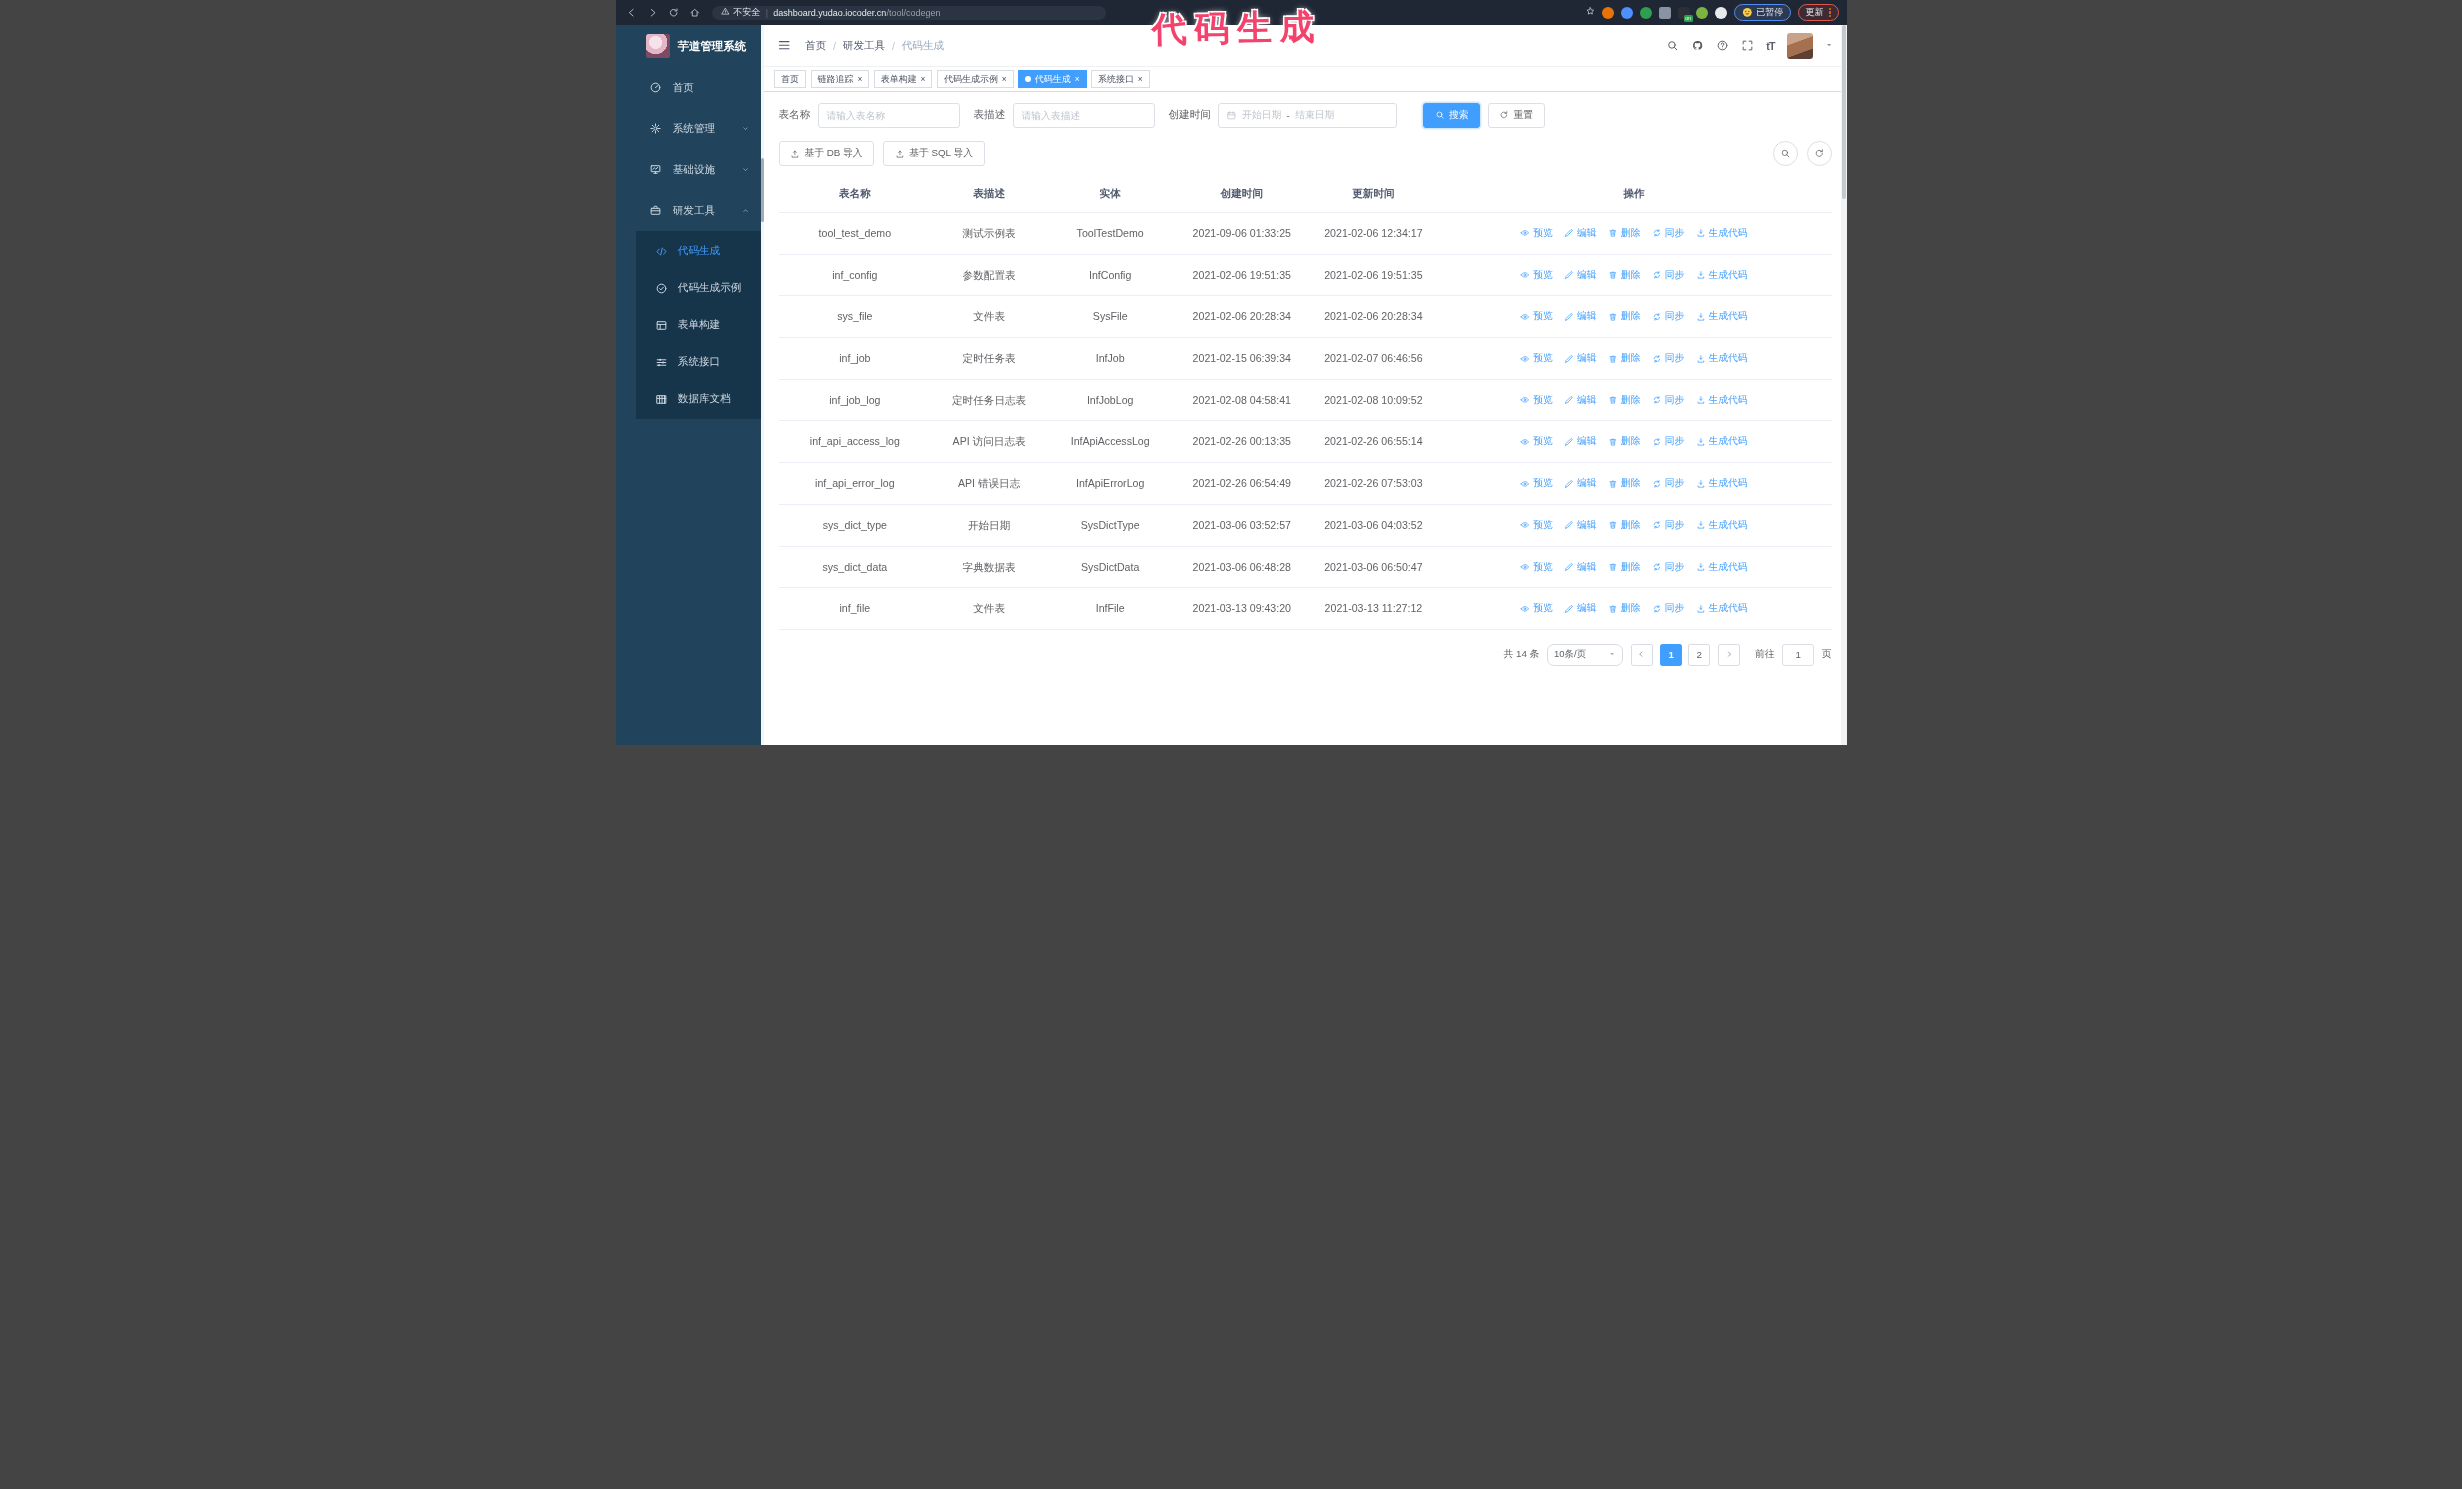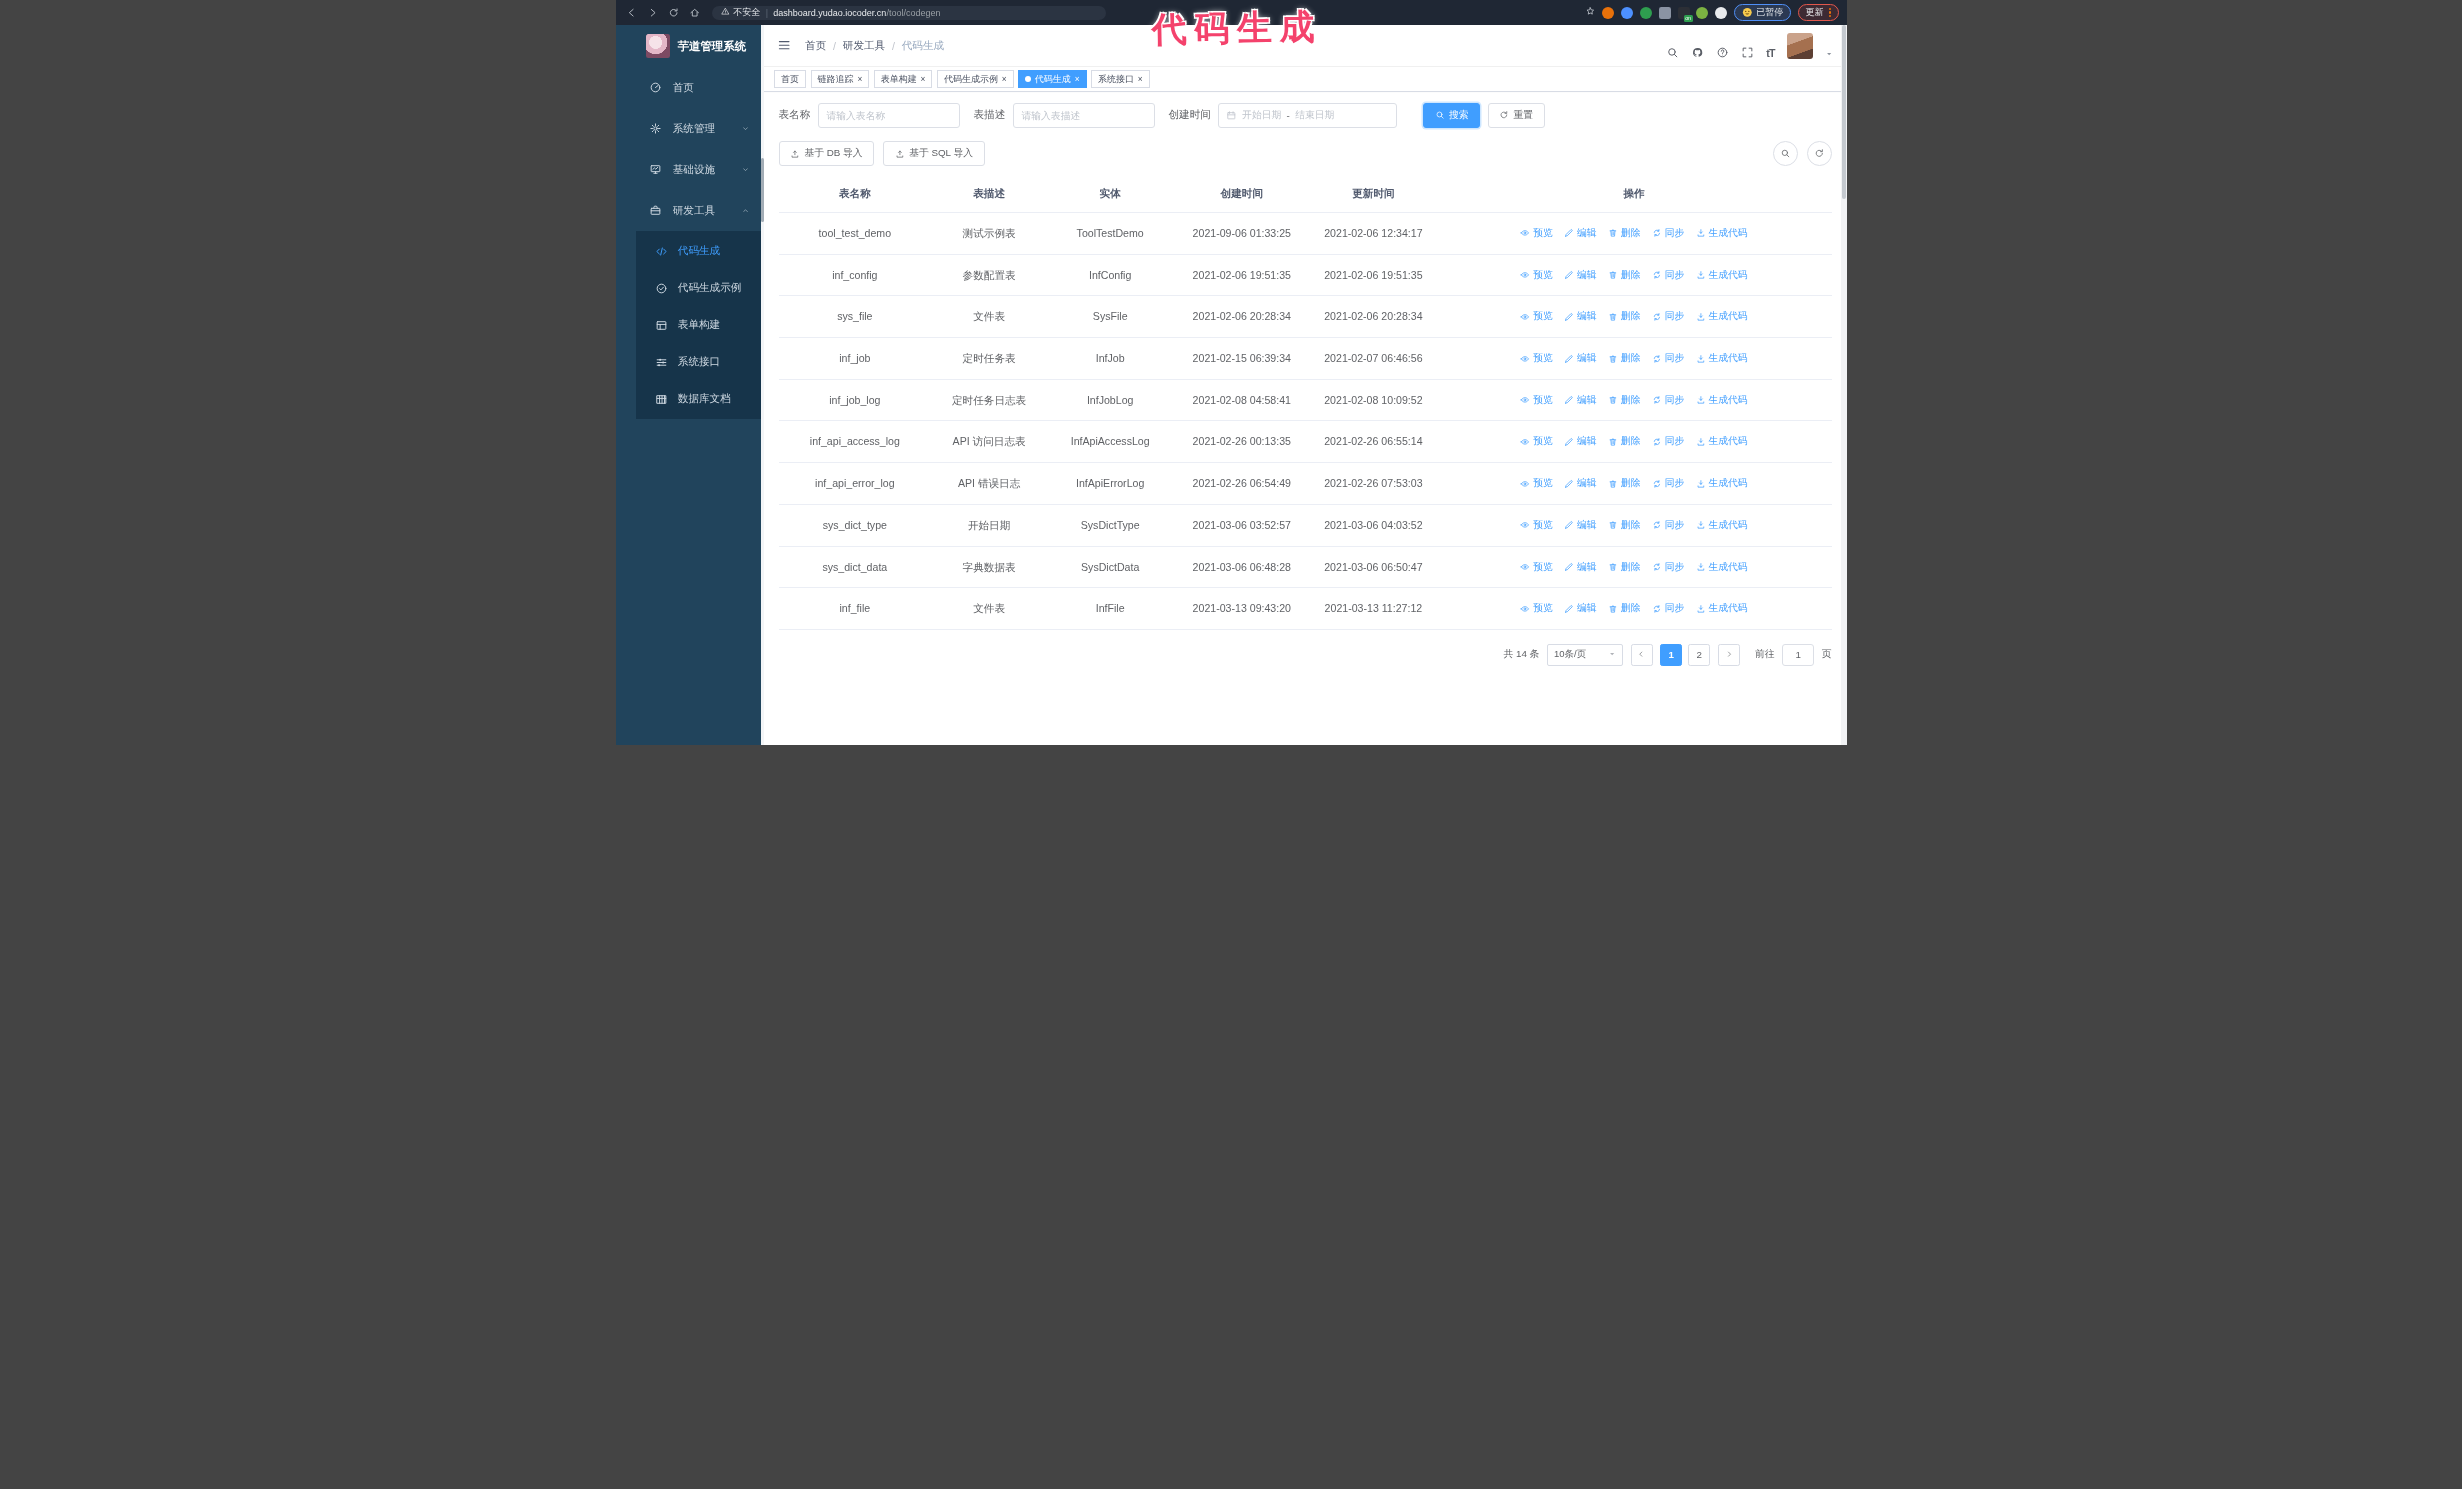--- a/index.html
+++ b/index.html
@@ -50,21 +50,21 @@
 
   
   .main { flex:1 1 auto; display:flex; flex-direction:column; min-width:0; position:relative; background:#fff; }
 
   .topbar { height:42px; display:flex; align-items:center; padding:0 13.6px; border-bottom:0.8px solid #f0f0f0; }
   .fold { color:#515a6e; cursor:pointer; display:flex; }
   .fold svg { width:14.4px; height:14.4px; }
   .breadcrumb { display:flex; align-items:center; gap:6.8px; margin-left:13.6px; font-size:10.6px; color:#515a6e; }
   .breadcrumb .bc-sep { color:#c0c4cc; }
   .breadcrumb .bc-last { color:#97a8be; }
-  .topbar-right { margin-left:auto; display:flex; align-items:flex-end; gap:12px; color:#5a5e66; }
+  .topbar-right { margin-left:auto; display:flex; align-items:center; gap:12px; color:#5a5e66; }
   .tbicon { display:flex; align-items:center; cursor:pointer; }
   .tbicon svg { width:13px; height:13px; }
   .tt { font-size:10.6px; font-weight:bold; color:#5a5e66; letter-spacing:-0.8px; }
   .avatar { width:26px; height:26px; border-radius:3px; background:linear-gradient(160deg,#caa28a 0 35%,#a5704f 36% 70%,#5d3f33 71% 100%); }
   .caret { color:#8c939d; }
   .caret svg { width:8.3px; height:8.3px; }
 
   
   .tabsbar { height:25px; display:flex; align-items:center; gap:4.5px; padding:0 10.6px; border-bottom:0.8px solid #d8dce5; box-shadow:0 0.8px 1.5px rgba(0,0,0,.04); }
   .tagtab { height:18px; display:flex; align-items:center; gap:3.8px; padding:0 6px; border:0.8px solid #d8dce5; background:#fff; color:#495060; font-size:9px; cursor:pointer; white-space:nowrap; }
@@ -97,21 +97,21 @@
   table.grid { width:100%; margin-top:9px; border-collapse:collapse; table-layout:fixed; }
   .grid th { font-size:10.6px; color:#515a6e; font-weight:bold; padding:11.4px 0; border-bottom:0.8px solid #ebeef5; text-align:center; }
   .grid td { font-size:10.6px; color:#606266; padding:12px 0; border-bottom:0.8px solid #ebeef5; text-align:center; vertical-align:middle; line-height:16.7px; }
   .grid td .wrapdate { display:inline-block; max-width:102px; word-break:break-all; }
   .actions { display:flex; align-items:center; justify-content:center; gap:11.4px; }
   .actlink { display:inline-flex; align-items:center; gap:3px; color:#409eff; font-size:9.8px; cursor:pointer; white-space:nowrap; }
   .actlink svg { width:9.8px; height:9.8px; }
 
   
   .pager { display:flex; align-items:center; justify-content:flex-end; gap:7.6px; margin-top:13.6px; font-size:9.8px; color:#606266; padding-bottom:12px; }
-  .psel { height:22px; min-width:76px; border:0.8px solid #d8dce5; border-radius:2px; display:inline-flex; align-items:center; justify-content:space-between; padding:0 6px; font-size:9.5px; cursor:pointer; }
+  .psel { height:22px; min-width:76px; border:0.8px solid #d8dce5; border-radius:7px; display:inline-flex; align-items:center; justify-content:space-between; padding:0 6px; font-size:9.5px; cursor:pointer; }
   .psel svg { width:8.3px; height:8.3px; color:#b0b3b8; }
   .pbtn { min-width:22px; height:22px; border:0.8px solid #d8dce5; border-radius:2.3px; background:#fff; display:inline-flex; align-items:center; justify-content:center; font-size:9.8px; color:#606266; cursor:pointer; }
   .pbtn svg { width:8.3px; height:8.3px; }
   .pbtn.active { background:#409eff; border-color:#409eff; color:#fff; font-weight:bold; }
   .goto-inp { width:32px; height:22px; text-align:center; }
 
   
   .annotation { position:absolute; left:50.5%; top:4.5px; transform:translateX(-50%) rotate(-1deg); z-index:10; pointer-events:none;
     font-size:35px; font-weight:bold; color:#f4426c; letter-spacing:7.6px; white-space:nowrap;
     text-shadow:0 0 0.8px #fff,1.5px 1.5px 0 #fff,-1.5px -1.5px 0 #fff,1.5px -1.5px 0 #fff,-1.5px 1.5px 0 #fff,0 0 6.8px #fff; }

